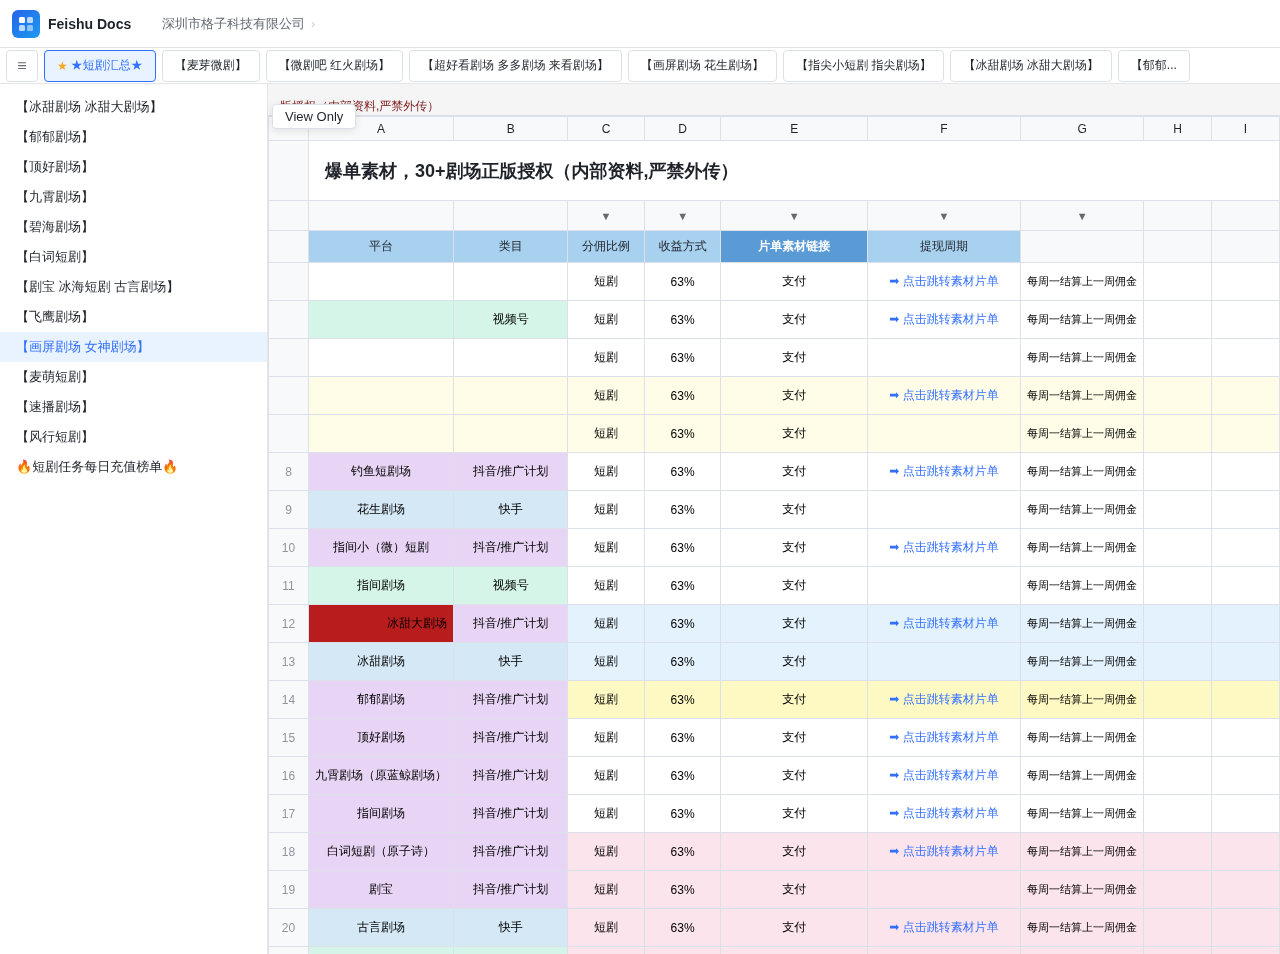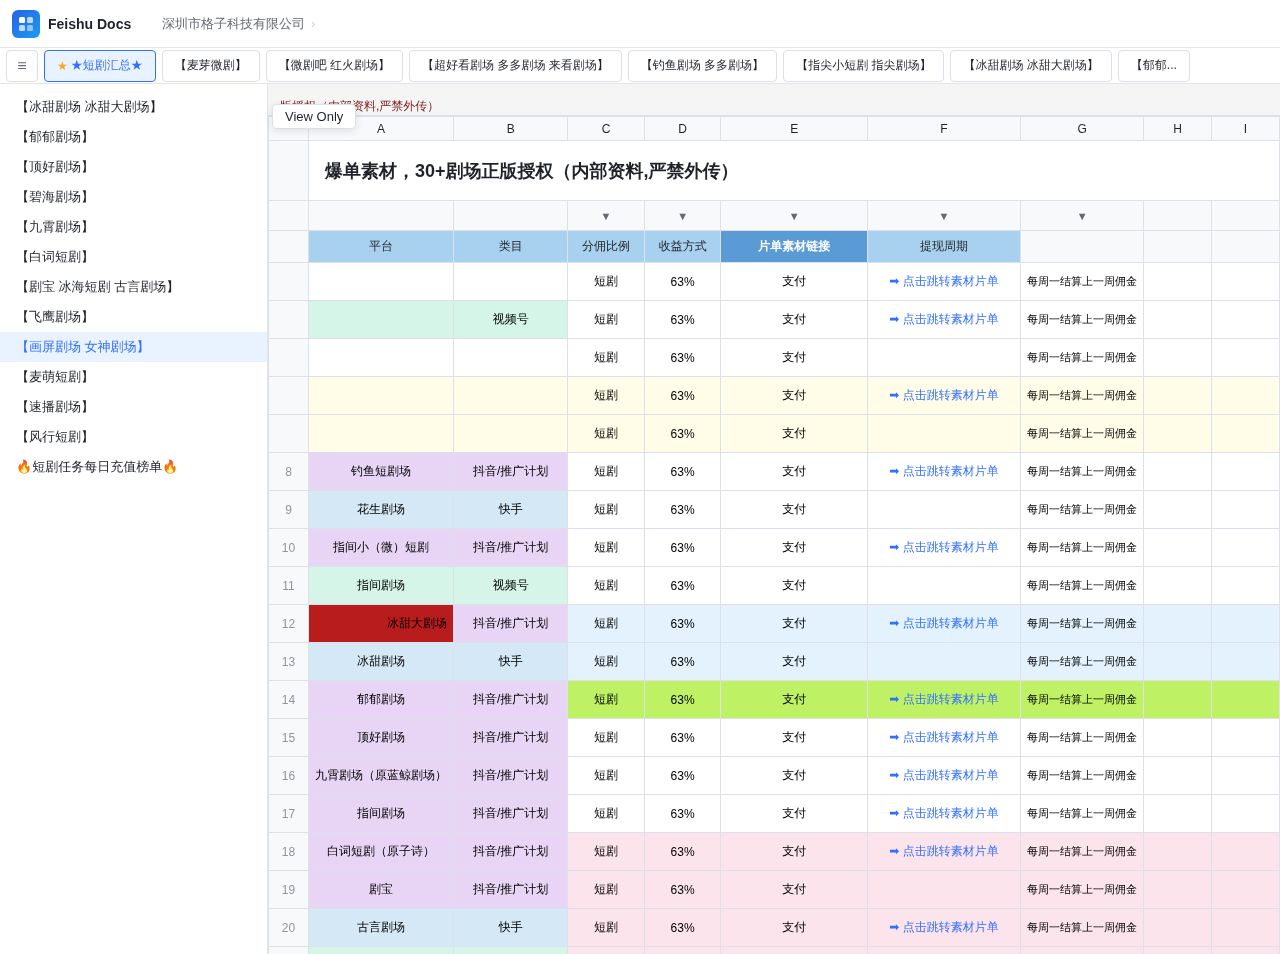--- a/index.html
+++ b/index.html
@@ -122,43 +122,43 @@
   <div class="tab-item">
       <span>【麦芽微剧】</span>
     </div>
   <div class="tab-item">
       <span>【微剧吧 红火剧场】</span>
     </div>
   <div class="tab-item">
       <span>【超好看剧场 多多剧场 来看剧场】</span>
     </div>
   <div class="tab-item">
-      <span>【钓鱼剧场 多多剧场】</span>
+      <span>【画屏剧场 花生剧场】</span>
     </div>
   <div class="tab-item">
       <span>【指尖小短剧 指尖剧场】</span>
     </div>
   <div class="tab-item">
       <span>【冰甜剧场 冰甜大剧场】</span>
     </div>
   <div class="tab-item">
       <span>【郁郁...</span>
     </div>
 </div>
 
 <div class="view-only-badge">View Only</div>
 
 <div class="main-layout">
 
   <div class="sidebar">
     <div class="sidebar-item">【冰甜剧场 冰甜大剧场】</div>
     <div class="sidebar-item">【郁郁剧场】</div>
     <div class="sidebar-item">【顶好剧场】</div>
+    <div class="sidebar-item">【九霄剧场】</div>
     <div class="sidebar-item">【碧海剧场】</div>
-    <div class="sidebar-item">【九霄剧场】</div>
     <div class="sidebar-item">【白词短剧】</div>
     <div class="sidebar-item">【剧宝 冰海短剧 古言剧场】</div>
     <div class="sidebar-item">【飞鹰剧场】</div>
     <div class="sidebar-item active">【画屏剧场 女神剧场】</div>
     <div class="sidebar-item">【麦萌短剧】</div>
     <div class="sidebar-item">【速播剧场】</div>
     <div class="sidebar-item">【风行短剧】</div>
     <div class="sidebar-item fire">🔥短剧任务每日充值榜单🔥</div>
   </div>
 
@@ -355,21 +355,21 @@
               <td style="text-align: center; background-color: rgb(213, 232, 245);">冰甜剧场</td>
               <td style="text-align: center; background-color: rgb(213, 232, 245);">快手</td>
               <td style="text-align: center;">短剧</td>
               <td style="text-align: center;">63%</td>
               <td style="text-align: center;">支付</td>
               <td style="text-align: center;"></td>
               <td style="text-align: center; font-size: 11px;">每周一结算上一周佣金</td>
               <td></td>
               <td></td>
             </tr>
-            <tr style="height: 38px; background-color: #bef264;">
+            <tr style="height: 38px; background-color: #fef9c3;">
               <td class="col-row-num">14</td>
               <td style="text-align: center; background-color: rgb(232, 213, 245);">郁郁剧场</td>
               <td style="text-align: center; background-color: rgb(232, 213, 245);">抖音/推广计划</td>
               <td style="text-align: center;">短剧</td>
               <td style="text-align: center;">63%</td>
               <td style="text-align: center;">支付</td>
               <td style="text-align: center; color: rgb(51, 112, 255); cursor: pointer;">➡ 点击跳转素材片单</td>
               <td style="text-align: center; font-size: 11px;">每周一结算上一周佣金</td>
               <td></td>
               <td></td>

